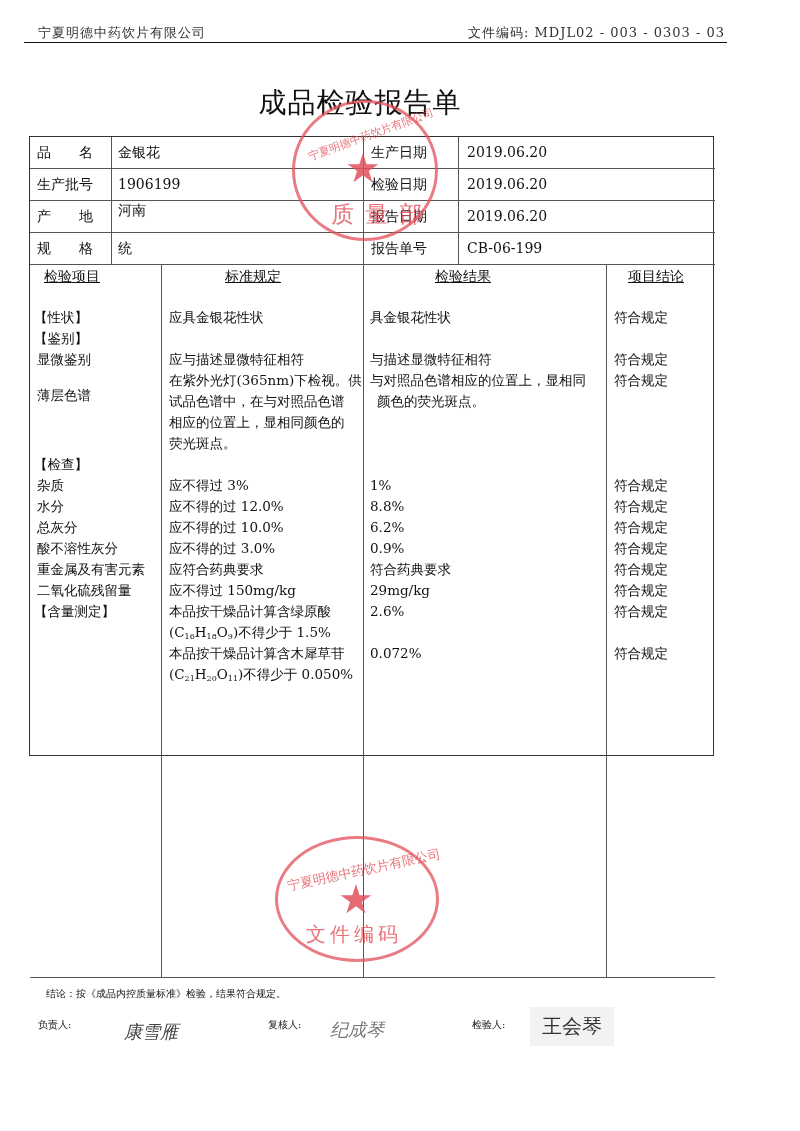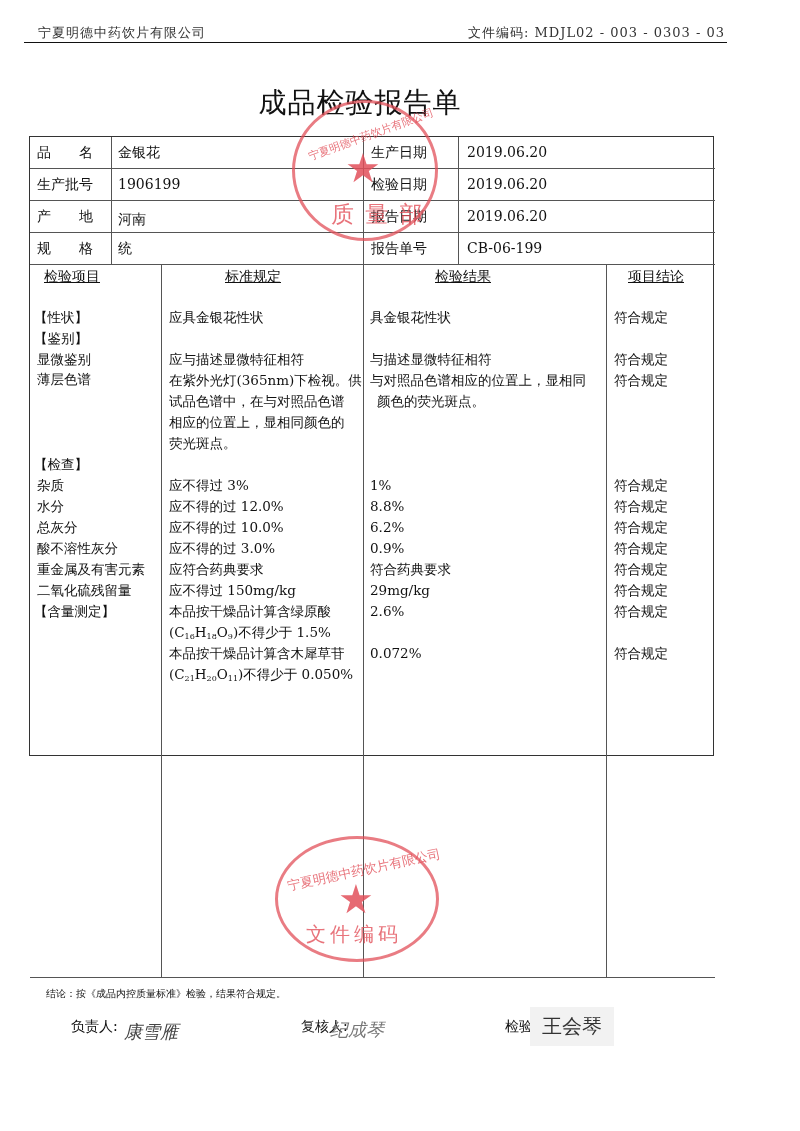--- a/index.html
+++ b/index.html
@@ -11,21 +11,21 @@
   .tbl{position:absolute;left:29px;top:136px;width:685px;height:620px;border:1px solid #333;box-sizing:border-box;}
   .line{position:absolute;background:#555;}
   .cell{position:absolute;font-size:14px;line-height:21px;white-space:nowrap;}
   .colhead{position:absolute;top:131px;font-size:14px;text-decoration:underline;}
   .txt{position:absolute;font-size:13.5px;line-height:21px;white-space:nowrap;}
   .sub{font-size:8px;vertical-align:-2px;}
   .stamp{position:absolute;border:3px solid rgba(226,80,90,0.75);border-radius:50%;pointer-events:none;}
   .stamp .star{position:absolute;color:rgba(226,80,90,0.85);font-size:40px;line-height:40px;}
   .stamp .arc{position:absolute;color:rgba(226,80,90,0.8);font-size:14px;white-space:nowrap;}
   .stamp .bot{position:absolute;color:rgba(226,80,90,0.8);font-size:20px;white-space:nowrap;letter-spacing:4px;}
-  .sig{position:absolute;font-size:14px;margin-left:33px;}
+  .sig{position:absolute;font-size:10px;}
   .hand{position:absolute;font-family:"DejaVu Serif",serif;font-style:italic;font-size:18px;color:#444;}
 </style>
 </head>
 <body>
 
 <div class="hdr">
   <span class="l">宁夏明德中药饮片有限公司</span>
   <span class="r"><span>文件编码:</span> <span>MDJL02 - 003 - 0303 - 03</span></span>
 </div>
 
@@ -45,42 +45,42 @@
   <div class="line" style="left:131px;top:127px;width:1px;height:713px;"></div>
   <div class="line" style="left:576px;top:127px;width:1px;height:713px;"></div>
 
   <div class="line" style="left:0;top:840px;width:685px;height:1px;"></div>
 
   <div class="cell" style="left:7px;top:5px;">品　　名</div>
   <div class="cell" style="left:88px;top:5px;">金银花</div>
   <div class="cell" style="left:7px;top:37px;">生产批号</div>
   <div class="cell" style="left:88px;top:37px;">1906199</div>
   <div class="cell" style="left:7px;top:69px;">产　　地</div>
-  <div class="cell" style="left:88px;top:72px;text-align:center;">河南</div>
+  <div class="cell" style="left:88px;top:63px;text-align:center;">河南</div>
   <div class="cell" style="left:7px;top:101px;">规　　格</div>
   <div class="cell" style="left:88px;top:101px;">统</div>
 
   <div class="cell" style="left:341px;top:5px;">生产日期</div>
   <div class="cell" style="left:437px;top:5px;">2019.06.20</div>
   <div class="cell" style="left:341px;top:37px;">检验日期</div>
   <div class="cell" style="left:437px;top:37px;">2019.06.20</div>
   <div class="cell" style="left:341px;top:69px;">报告日期</div>
   <div class="cell" style="left:437px;top:69px;">2019.06.20</div>
   <div class="cell" style="left:341px;top:101px;">报告单号</div>
   <div class="cell" style="left:437px;top:101px;">CB-06-199</div>
 
   <div class="colhead" style="left:14px;">检验项目</div>
   <div class="colhead" style="left:195px;">标准规定</div>
   <div class="colhead" style="left:405px;">检验结果</div>
   <div class="colhead" style="left:598px;">项目结论</div>
 
   <div class="txt" style="left:4px;top:170px;">【性状】</div>
   <div class="txt" style="left:4px;top:191px;">【鉴别】</div>
   <div class="txt" style="left:7px;top:212px;">显微鉴别</div>
-  <div class="txt" style="left:7px;top:232px;">薄层色谱</div>
+  <div class="txt" style="left:7px;top:248px;">薄层色谱</div>
   <div class="txt" style="left:4px;top:317px;">【检查】</div>
   <div class="txt" style="left:7px;top:338px;">杂质</div>
   <div class="txt" style="left:7px;top:359px;">水分</div>
   <div class="txt" style="left:7px;top:380px;">总灰分</div>
   <div class="txt" style="left:7px;top:401px;">酸不溶性灰分</div>
   <div class="txt" style="left:7px;top:422px;">重金属及有害元素</div>
   <div class="txt" style="left:7px;top:443px;">二氧化硫残留量</div>
   <div class="txt" style="left:4px;top:464px;">【含量测定】</div>
 
   <div class="txt" style="left:139px;top:170px;">应具金银花性状</div>

